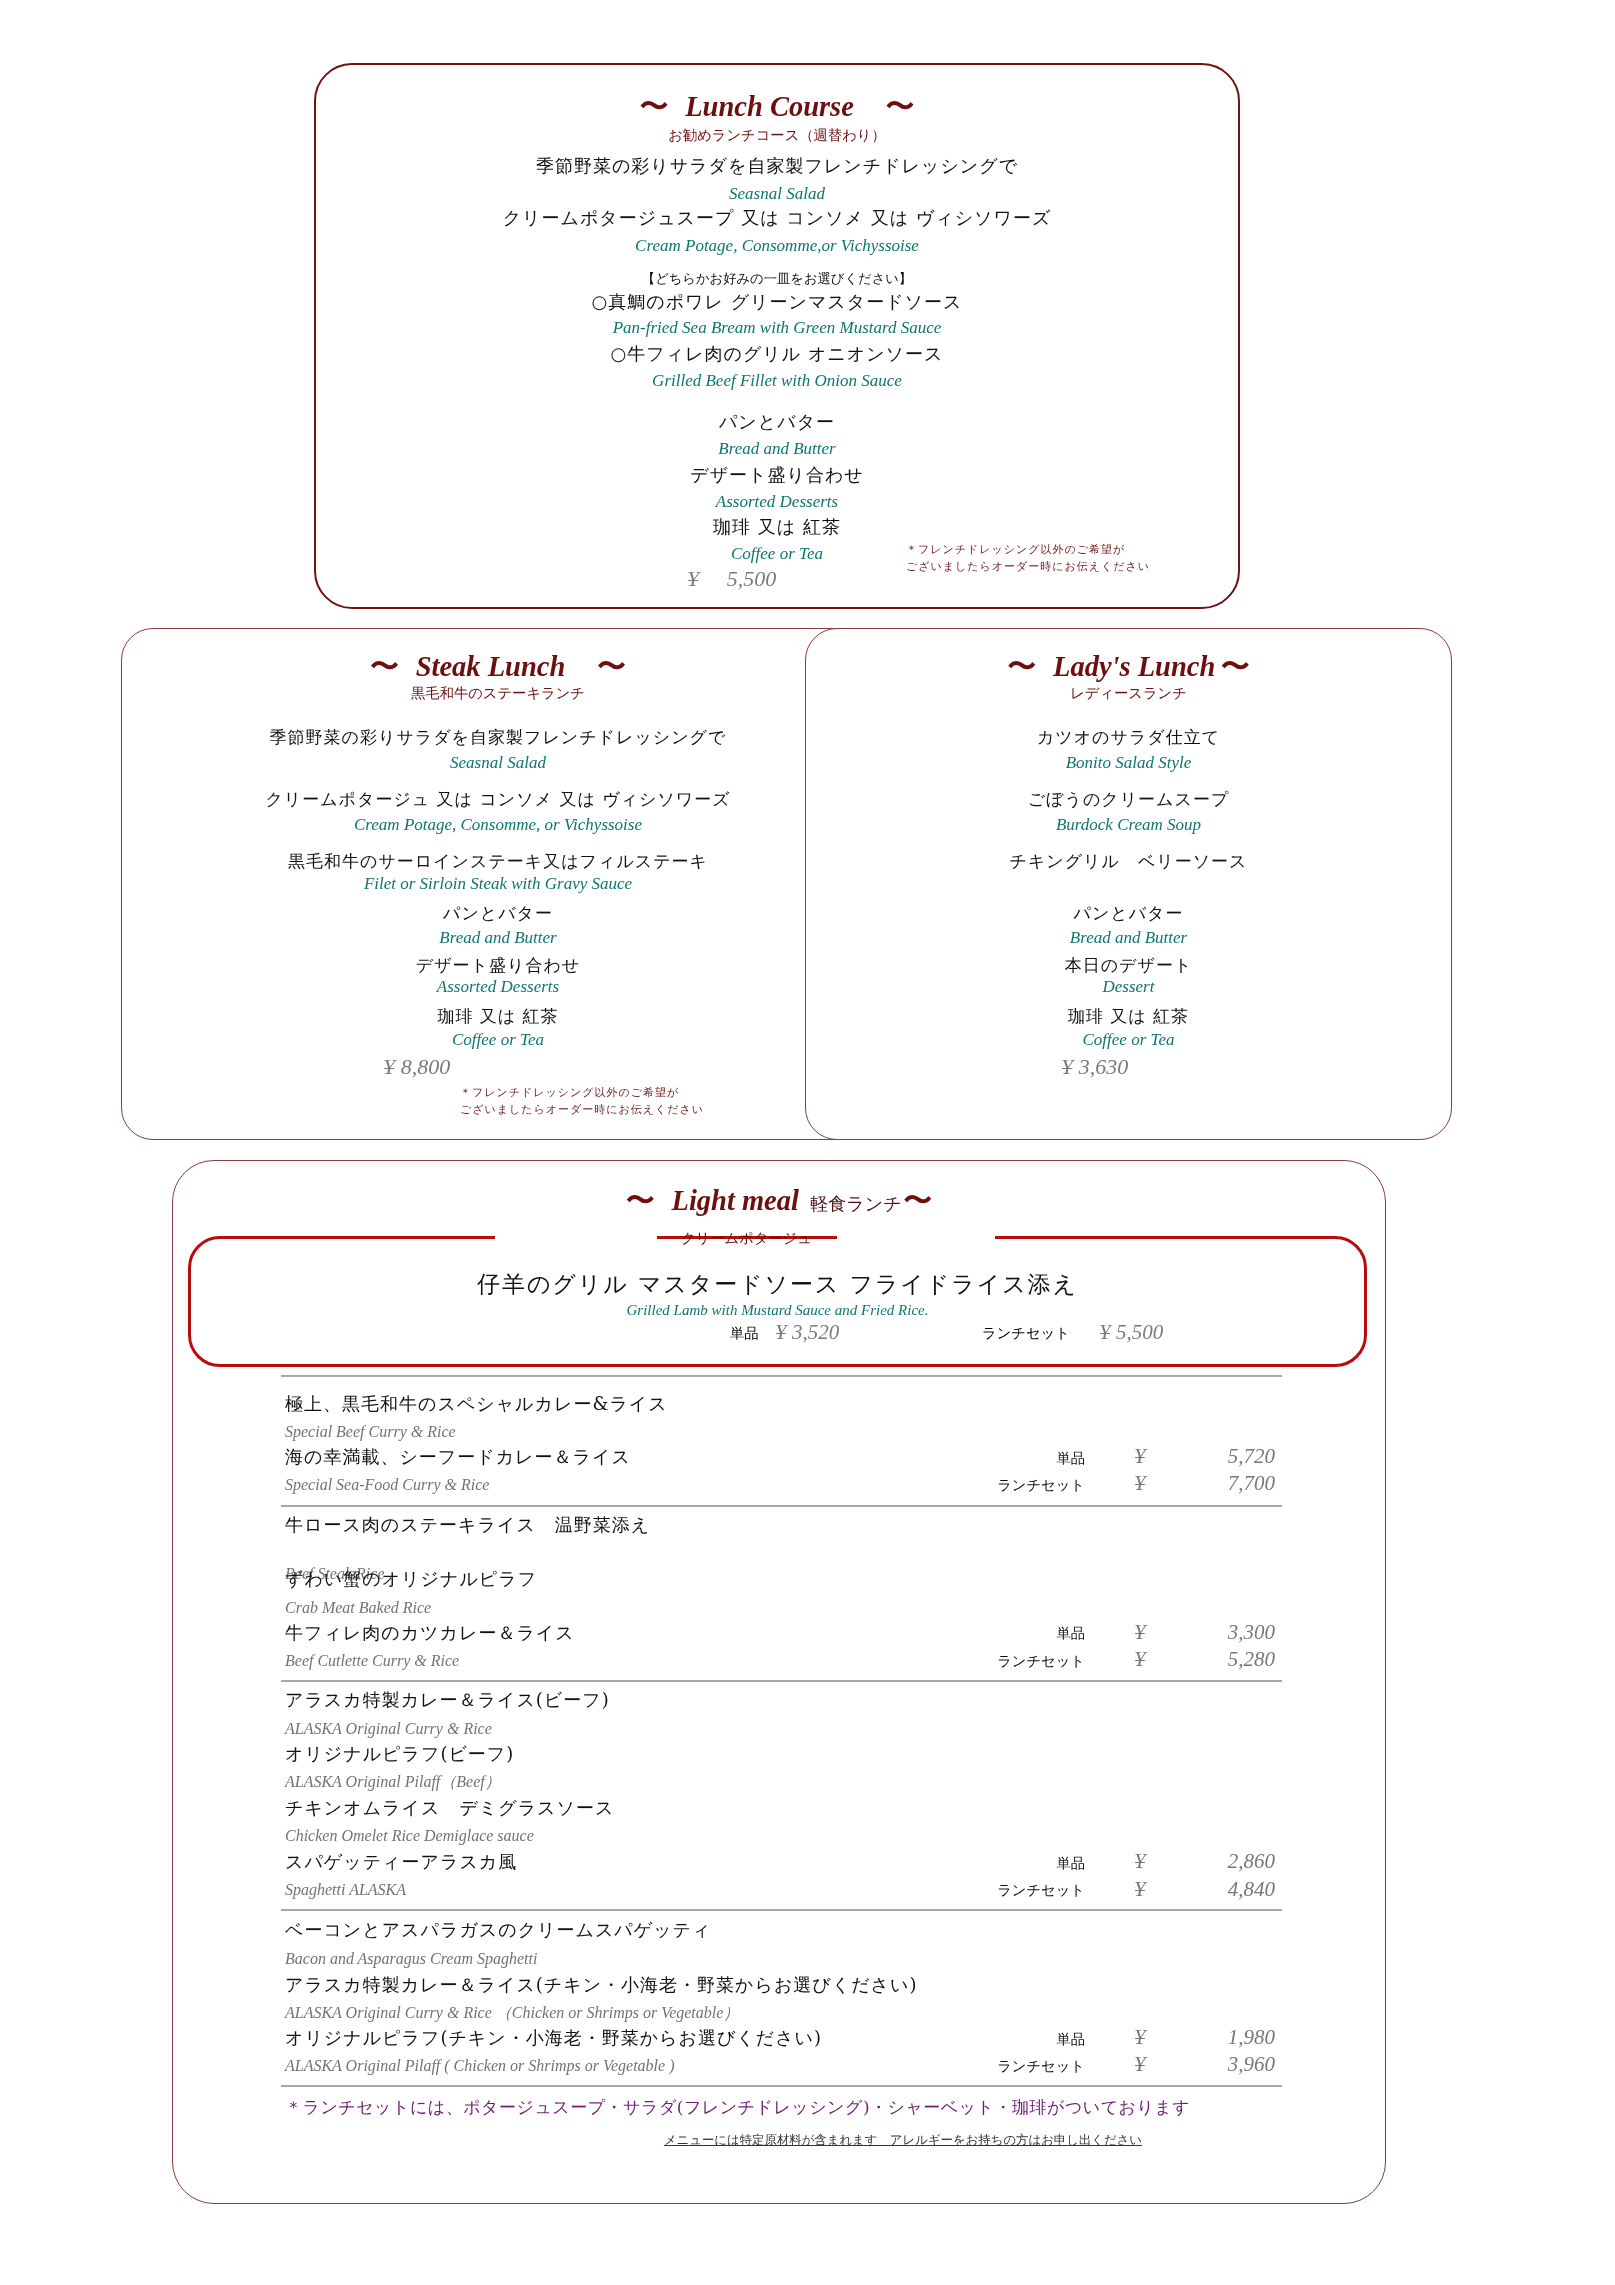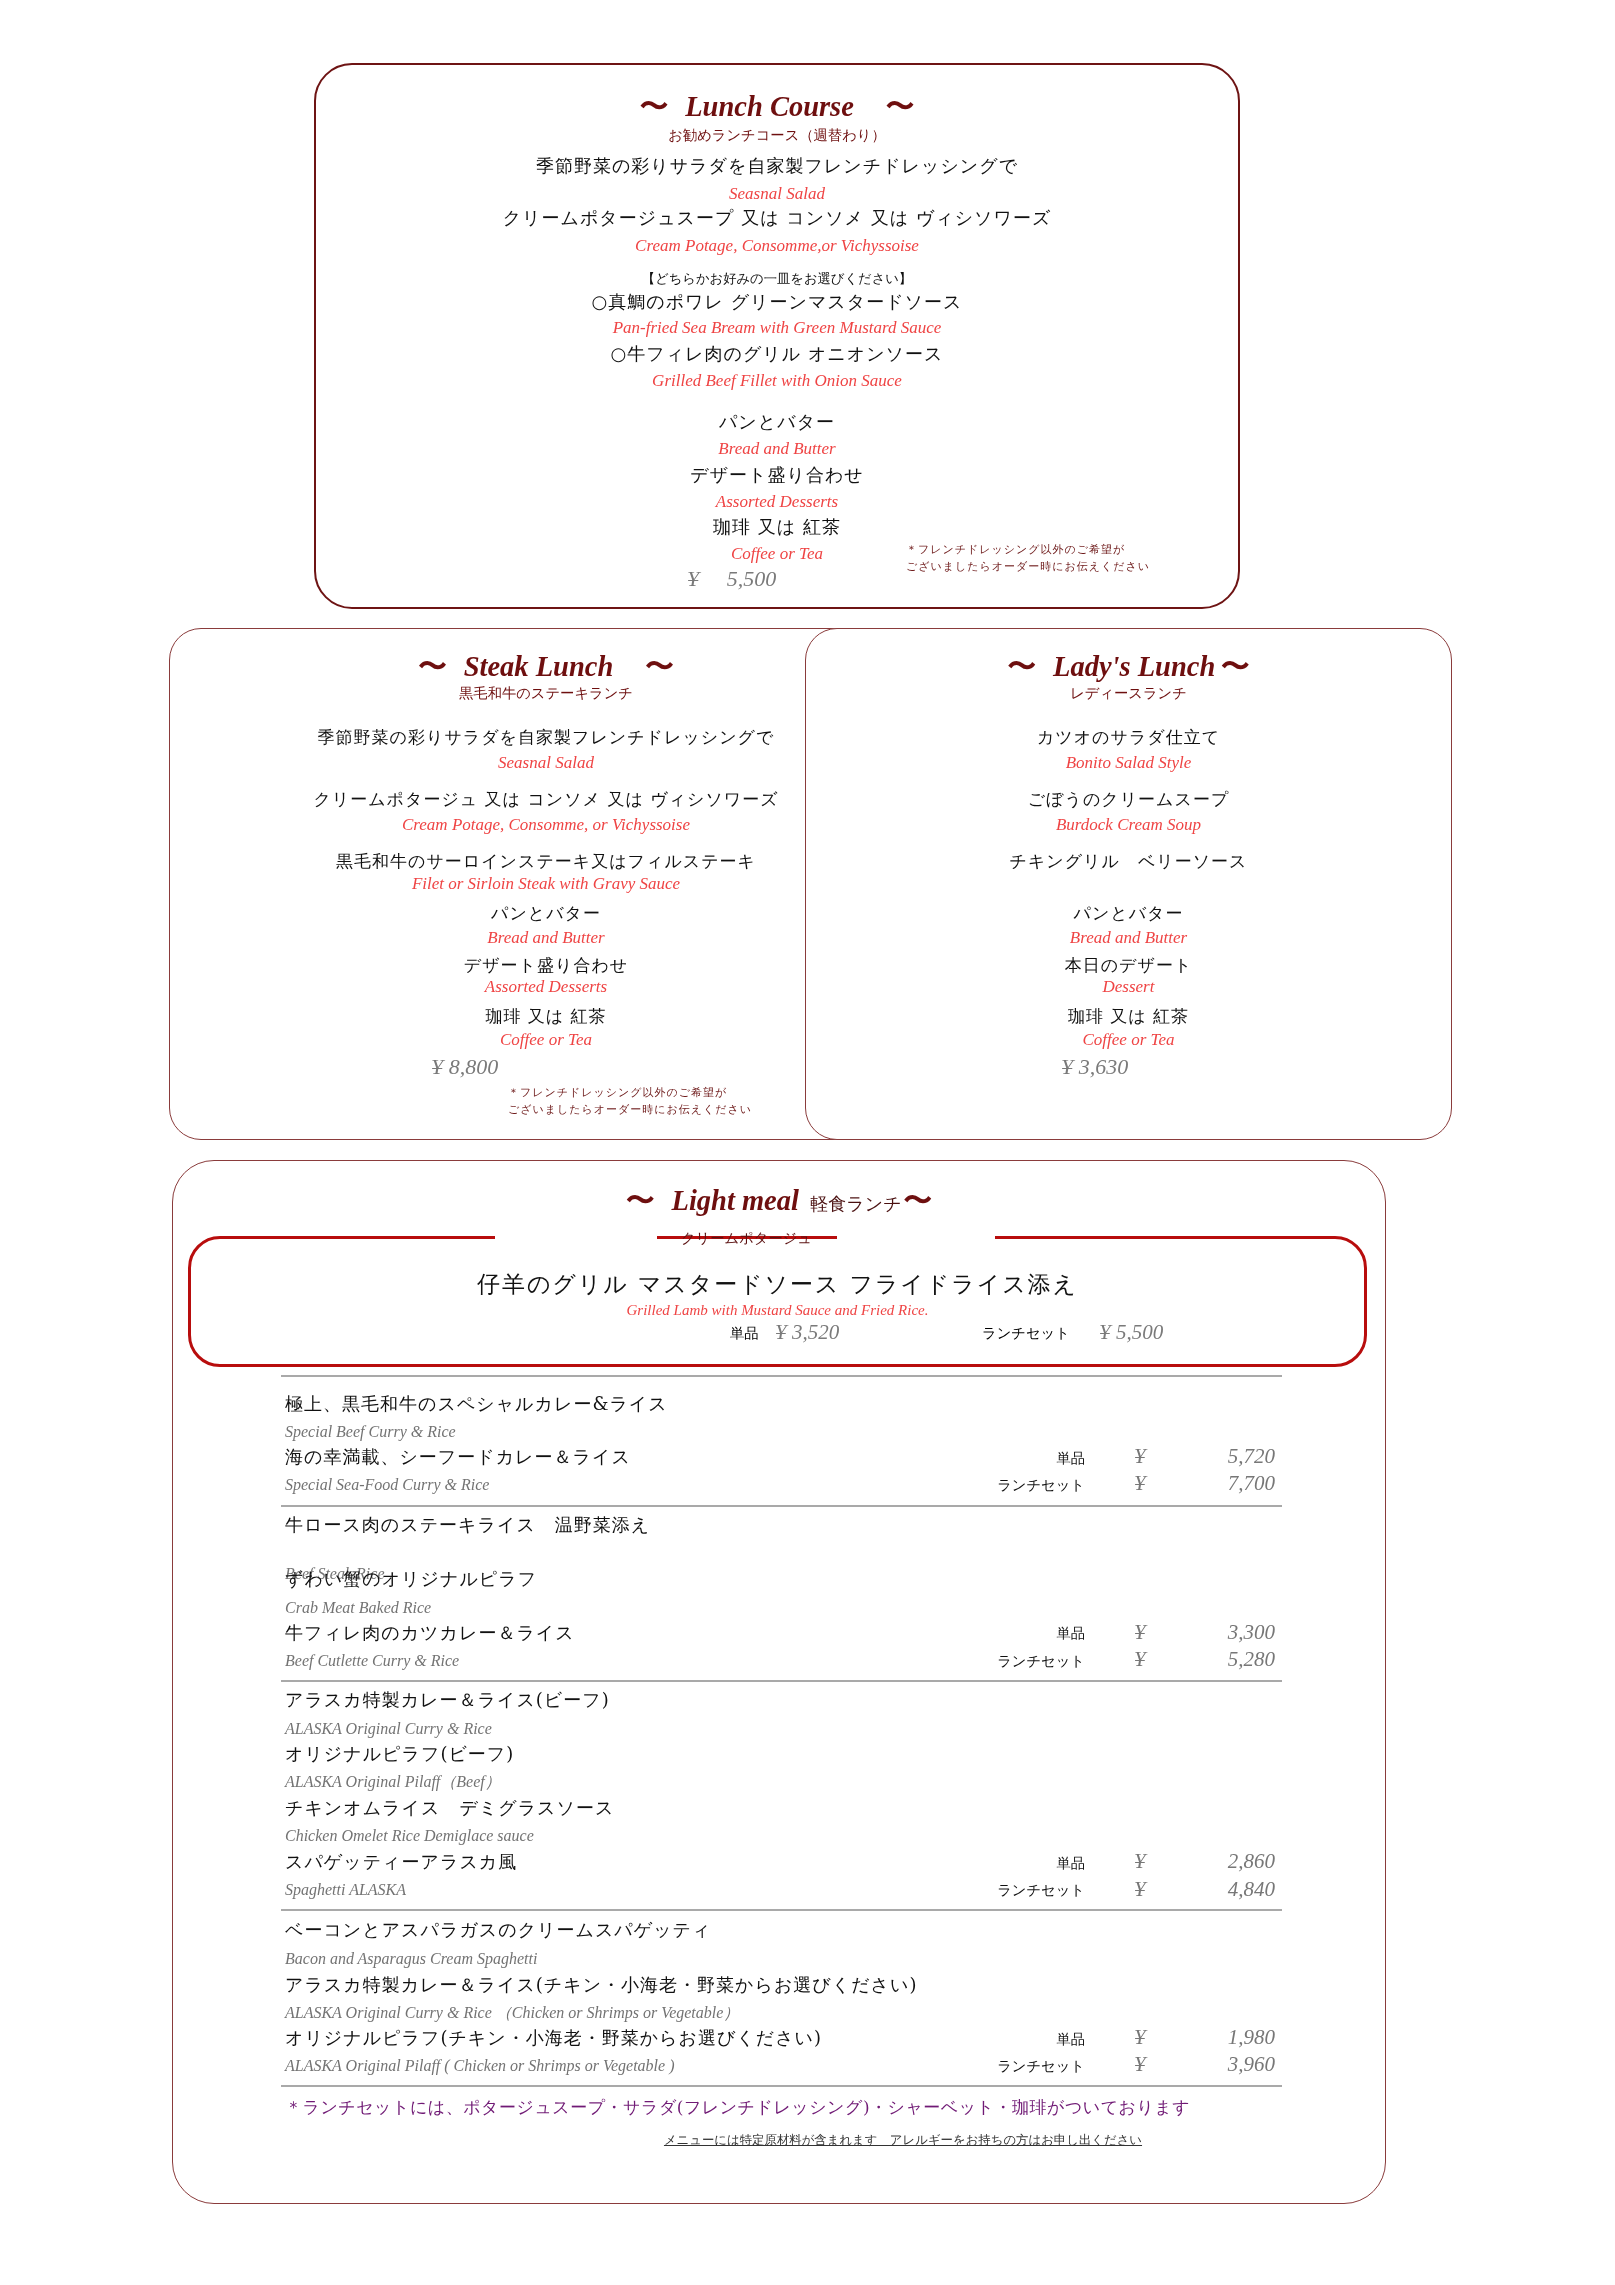--- a/index.html
+++ b/index.html
@@ -4,21 +4,21 @@
 <style>
   html, body { margin:0; padding:0; background:#ffffff; }
   body { width:1616px; height:2286px; position:relative; font-family:"DejaVu Serif", serif; color:#000; overflow:hidden; }
   .box { position:absolute; border:1.9px solid #8a3b3b; border-radius:32px; background:#fff; box-sizing:border-box; }
   .box.main { border:2.9px solid #6e1414; border-radius:38px; }
   .center { text-align:center; }
   .title { font-family:"Liberation Serif", serif; font-style:italic; font-weight:bold; color:#6e0f0f; font-size:28.5px; line-height:34px; }
   .tilde { font-family:"Liberation Serif", serif; font-style:normal; font-weight:bold; color:#6e0f0f; font-size:28.5px; margin:0 17px; }
   .sub-jp { color:#6e0f0f; font-size:14.3px; line-height:19px; }
   .jp { font-size:18px; line-height:26px; color:#111; letter-spacing:1px; }
-  .en { font-family:"Liberation Serif", serif; font-style:italic; color:#ef4444; font-size:17px; line-height:23px; }
+  .en { font-family:"Liberation Serif", serif; font-style:italic; color:#0f766e; font-size:17px; line-height:23px; }
   .price { font-family:"Liberation Serif", serif; font-style:italic; color:#7a7a7a; font-size:22px; line-height:28.5px; }
   .note { color:#6e1a1a; font-size:11px; line-height:17px; letter-spacing:1px; }
   .small-jp { font-size:13.3px; line-height:21px; color:#111; }
   .abs { position:absolute; }
   .rule { position:absolute; height:1.9px; background:#a9a9a9; }
   .item-jp { position:absolute; font-size:18px; line-height:25px; color:#111; letter-spacing:1px; }
   .item-en { position:absolute; font-family:"Liberation Serif", serif; font-style:italic; color:#737373; font-size:16px; line-height:21px; }
   .plabel { position:absolute; font-size:14.3px; color:#111; text-align:right; width:105px; }
   .yen { position:absolute; font-family:"Liberation Serif", serif; font-style:italic; color:#777; font-size:21px; }
   .pval { position:absolute; font-family:"Liberation Serif", serif; font-style:italic; color:#777; font-size:21px; text-align:right; width:86px; }
@@ -53,21 +53,21 @@
 
   <div class="abs price" style="left:371px; top:500px;">
     <span>Ұ</span>&nbsp;&nbsp;&nbsp;&nbsp;&nbsp;<span>5,500</span>
   </div>
   <div class="abs note" style="left:590px; top:476px;">
     <div>＊フレンチドレッシング以外のご希望が</div>
     <div>ございましたらオーダー時にお伝えください</div>
   </div>
 </div>
 
-<div class="box" style="left:121px; top:628px; width:754px; height:512px;margin-left:48px;">
+<div class="box" style="left:121px; top:628px; width:754px; height:512px;">
   <div class="center abs" style="left:0; right:0; top:19px;">
     <span class="tilde">〜</span><span class="title">Steak Lunch</span><span class="tilde" style="margin-left:32px;">〜</span>
   </div>
   <div class="center abs sub-jp" style="left:0; right:0; top:55px;">黒毛和牛のステーキランチ</div>
 
   <div class="center abs jp" style="left:0; right:0; top:95px; font-size:17px;">季節野菜の彩りサラダを自家製フレンチドレッシングで</div>
   <div class="center abs en" style="left:0; right:0; top:122px;">Seasnal Salad</div>
   <div class="center abs jp" style="left:0; right:0; top:157px; font-size:17px;">クリームポタージュ 又は コンソメ 又は ヴィシソワーズ</div>
   <div class="center abs en" style="left:0; right:0; top:184px;">Cream Potage, Consomme, or Vichyssoise</div>
   <div class="center abs jp" style="left:0; right:0; top:219px; font-size:17px;">黒毛和牛のサーロインステーキ又はフィルステーキ</div>

